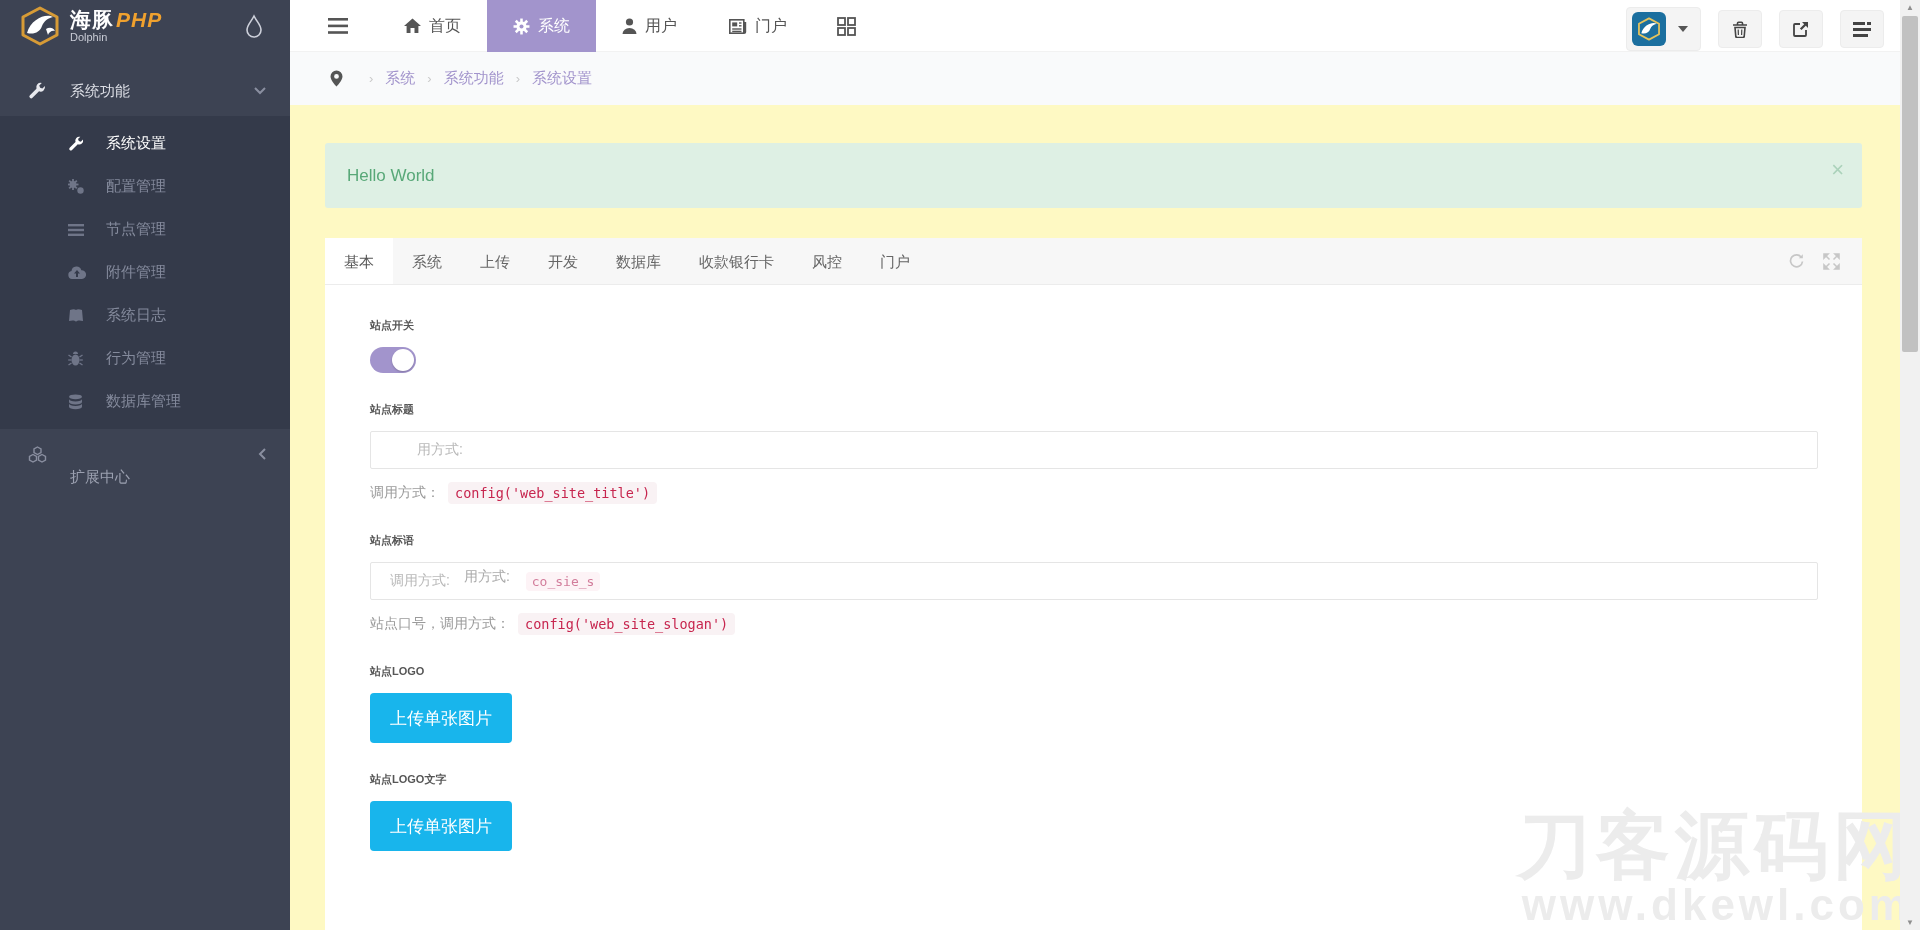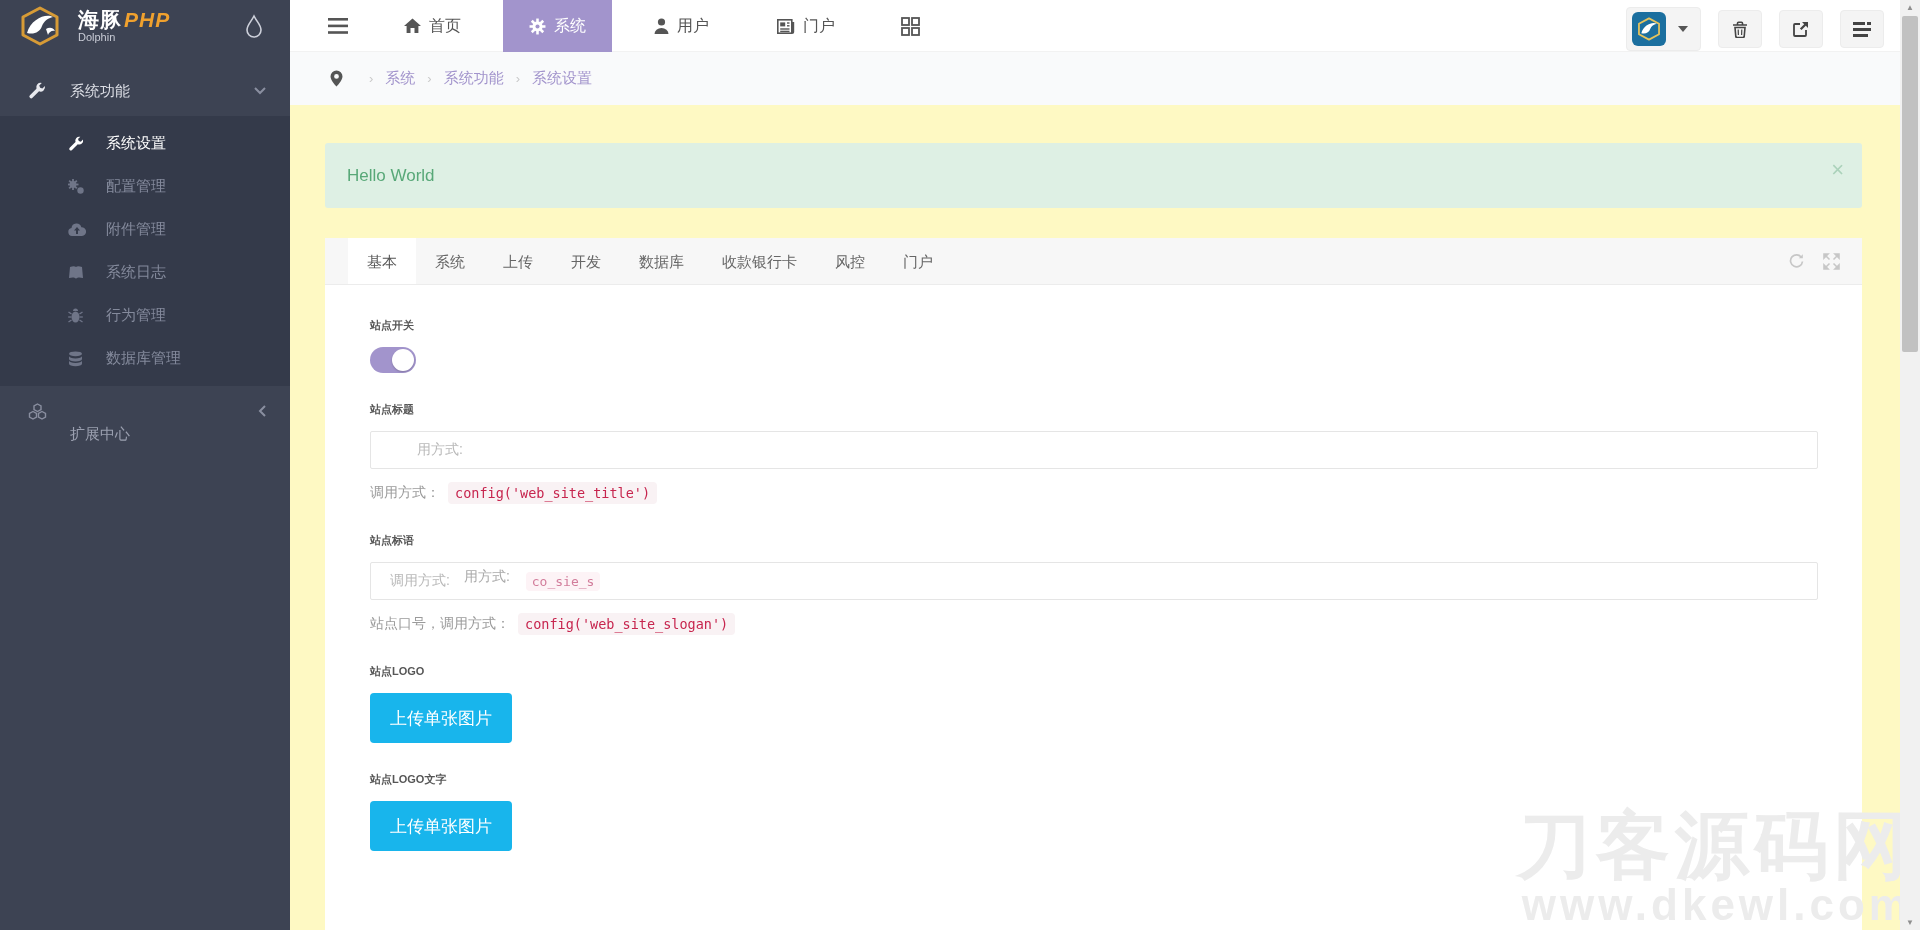--- a/index.html
+++ b/index.html
@@ -2,39 +2,39 @@
 <html><head>
 <meta charset="utf-8">
 <style>
   * { margin:0; padding:0; box-sizing:border-box; }
   html,body { width:1920px; height:930px; overflow:hidden; }
   body { position:relative; background:#f0f0f0; font-family:"Liberation Sans","DejaVu Sans",sans-serif; color:#555; }
 
   
   .sidebar { position:absolute; left:0; top:0; width:290px; height:930px; background:#3d4353; z-index:5; }
   .logo-bar { height:52px; display:flex; align-items:center; padding:0 18px; position:relative; cursor:pointer; }
-  .brand { margin-left:16px; line-height:1; }
+  .brand { margin-left:8px; line-height:1; }
   .brand-line { font-size:21px; font-weight:bold; color:#fff; letter-spacing:1px; }
   .brand-line .php { color:#f0a12e; margin-left:2px; font-style:italic; }
   .brand-sub { display:block; font-size:11px; color:#c9ccd6; margin-top:2px; }
   .droplet { position:absolute; right:26px; top:14px; color:#cdd0da; }
   .side-menu { padding-top:14px; }
   .side-section { height:50px; display:flex; align-items:center; padding:0 24px 0 28px; color:#dcdee5; font-size:15px; cursor:pointer; position:relative; }
   .side-section .s-ic { width:20px; margin-right:22px; color:#e8e9ee; display:inline-flex; }
   .side-section .chev { position:absolute; right:24px; color:#8a8fa0; }
   .side-sub { background:#343a4a; padding:6px 0; }
   .side-item { height:43px; display:flex; align-items:center; padding-left:68px; font-size:15px; color:#848a9c; cursor:pointer; }
   .side-item .s-ic { width:20px; margin-right:18px; color:#6f7588; display:inline-flex; }
   .side-item.active { color:#ffffff; }
   .side-item.active .s-ic { color:#fff; }
 
   
   .topbar { position:absolute; left:290px; top:0; width:1610px; height:52px; background:#fff; border-bottom:1px solid #f2f2f2; z-index:4; }
   .burger { position:absolute; left:18px; top:0; height:52px; width:60px; display:flex; align-items:center; justify-content:center; color:#555; cursor:pointer; }
-  .top-nav { position:absolute; left:88px; top:0; height:52px; display:flex;gap:16px; }
+  .top-nav { position:absolute; left:88px; top:0; height:52px; display:flex; }
   .tn-item { display:flex; align-items:center; gap:8px; padding:0 26px; font-size:16px; color:#555; height:52px; cursor:pointer; }
   .tn-item .t-ic { display:inline-flex; color:#555; }
   .tn-item.active { background:#a294cc; color:#fff; }
   .tn-item.active .t-ic { color:#fff; }
   .tn-grid { display:flex; align-items:center; padding:0 24px; color:#555; cursor:pointer; }
   .hdr-right { position:absolute; right:16px; top:7px; display:flex; gap:17px; align-items:center; }
   .hbtn { width:44px; height:38px; background:#f4f4f4; border:1px solid #ececec; border-radius:4px; display:flex; align-items:center; justify-content:center; color:#444; cursor:pointer; }
   .avatar-group { height:44px; background:#f4f4f4; border:1px solid #ececec; border-radius:4px; display:flex; align-items:center; padding:0 12px 0 5px; gap:12px; cursor:pointer; }
   .avatar { width:34px; height:34px; border-radius:6px; background:#1b6f9f; display:flex; align-items:center; justify-content:center; }
   .caret { width:0; height:0; border-left:5px solid transparent; border-right:5px solid transparent; border-top:6px solid #555; }
@@ -45,21 +45,21 @@
   .crumb-sep { color:#c9c9c9; margin:0 12px; font-size:13px; }
   .crumb-link { color:#a294cc; text-decoration:none; cursor:pointer; }
 
   
   .content { position:absolute; left:290px; top:105px; width:1610px; height:825px; background:#fef9c3; }
   .alert { margin:38px 38px 0 35px; height:65px; background:#def0e4; border-radius:3px; display:flex; align-items:center; padding:0 22px; position:relative; }
   .alert-msg { color:#58a878; font-size:17px; }
   .alert-close { position:absolute; right:18px; top:16px; color:#abd2ba; font-size:22px; line-height:1; cursor:pointer; }
 
   .panel { margin:30px 38px 0 35px; background:#fff; height:900px; }
-  .tab-strip { height:47px; background:#f7f7f7; border-bottom:1px solid #ececec; display:flex; position:relative;padding-left:23px; }
+  .tab-strip { height:47px; background:#f7f7f7; border-bottom:1px solid #ececec; display:flex; position:relative; }
   .tab { padding:0 19px; line-height:47px; font-size:15px; color:#666; cursor:pointer; }
   .tab.active { background:#fff; color:#555; }
   .tab-tools { position:absolute; right:22px; top:0; height:47px; display:flex; gap:18px; align-items:center; color:#c7c7c7; }
   .tab-tools span { display:inline-flex; cursor:pointer; }
 
   .panel-body { padding:33px 44px 0 45px; }
   .form-group { margin-bottom:29px; }
   .ctl-label { display:block; font-size:11px; font-weight:bold; color:#565656; margin-bottom:14px; }
   .help { margin-top:13px; font-size:14px; color:#9a9a9a; display:flex; align-items:center; gap:8px; }
   code.chip { background:#f9f2f4; color:#c7254e; font-family:"DejaVu Sans Mono",monospace; font-size:13.5px; padding:3px 7px; border-radius:4px; }
@@ -146,20 +146,32 @@
                 <line x1="8.8" y1="1.7" x2="1.2" y2="9.3"></line>
               </g>
               <circle cx="5" cy="5.5" r="3.4" fill="currentColor"></circle>
               <circle cx="12.5" cy="11.5" r="3.2" fill="currentColor"></circle>
             </svg>
         </span>
         <span>配置管理</span>
       </div>
       <div class="side-item">
         <span class="s-ic">
+          <svg width="16" height="14" viewBox="0 0 16 14">
+              <g fill="currentColor">
+                <rect y="1" width="16" height="2.4"></rect>
+                <rect y="5.8" width="16" height="2.4"></rect>
+                <rect y="10.6" width="16" height="2.4"></rect>
+              </g>
+            </svg>
+        </span>
+        <span>节点管理</span>
+      </div>
+      <div class="side-item">
+        <span class="s-ic">
           <svg width="18" height="14" viewBox="0 0 18 14">
               <path d="M4 13 a4 4 0 0 1 -0.5 -7.9 A5 5 0 0 1 13.3 4.2 A3.6 3.6 0 0 1 14 13 Z" fill="currentColor"></path>
               <path d="M9 4 l3 3.4 h-2 V11 h-2 V7.4 h-2 Z" fill="#343a4a"></path>
             </svg>
         </span>
         <span>附件管理</span>
       </div>
       <div class="side-item">
         <span class="s-ic">
           <svg width="16" height="15" viewBox="0 0 16 15">

